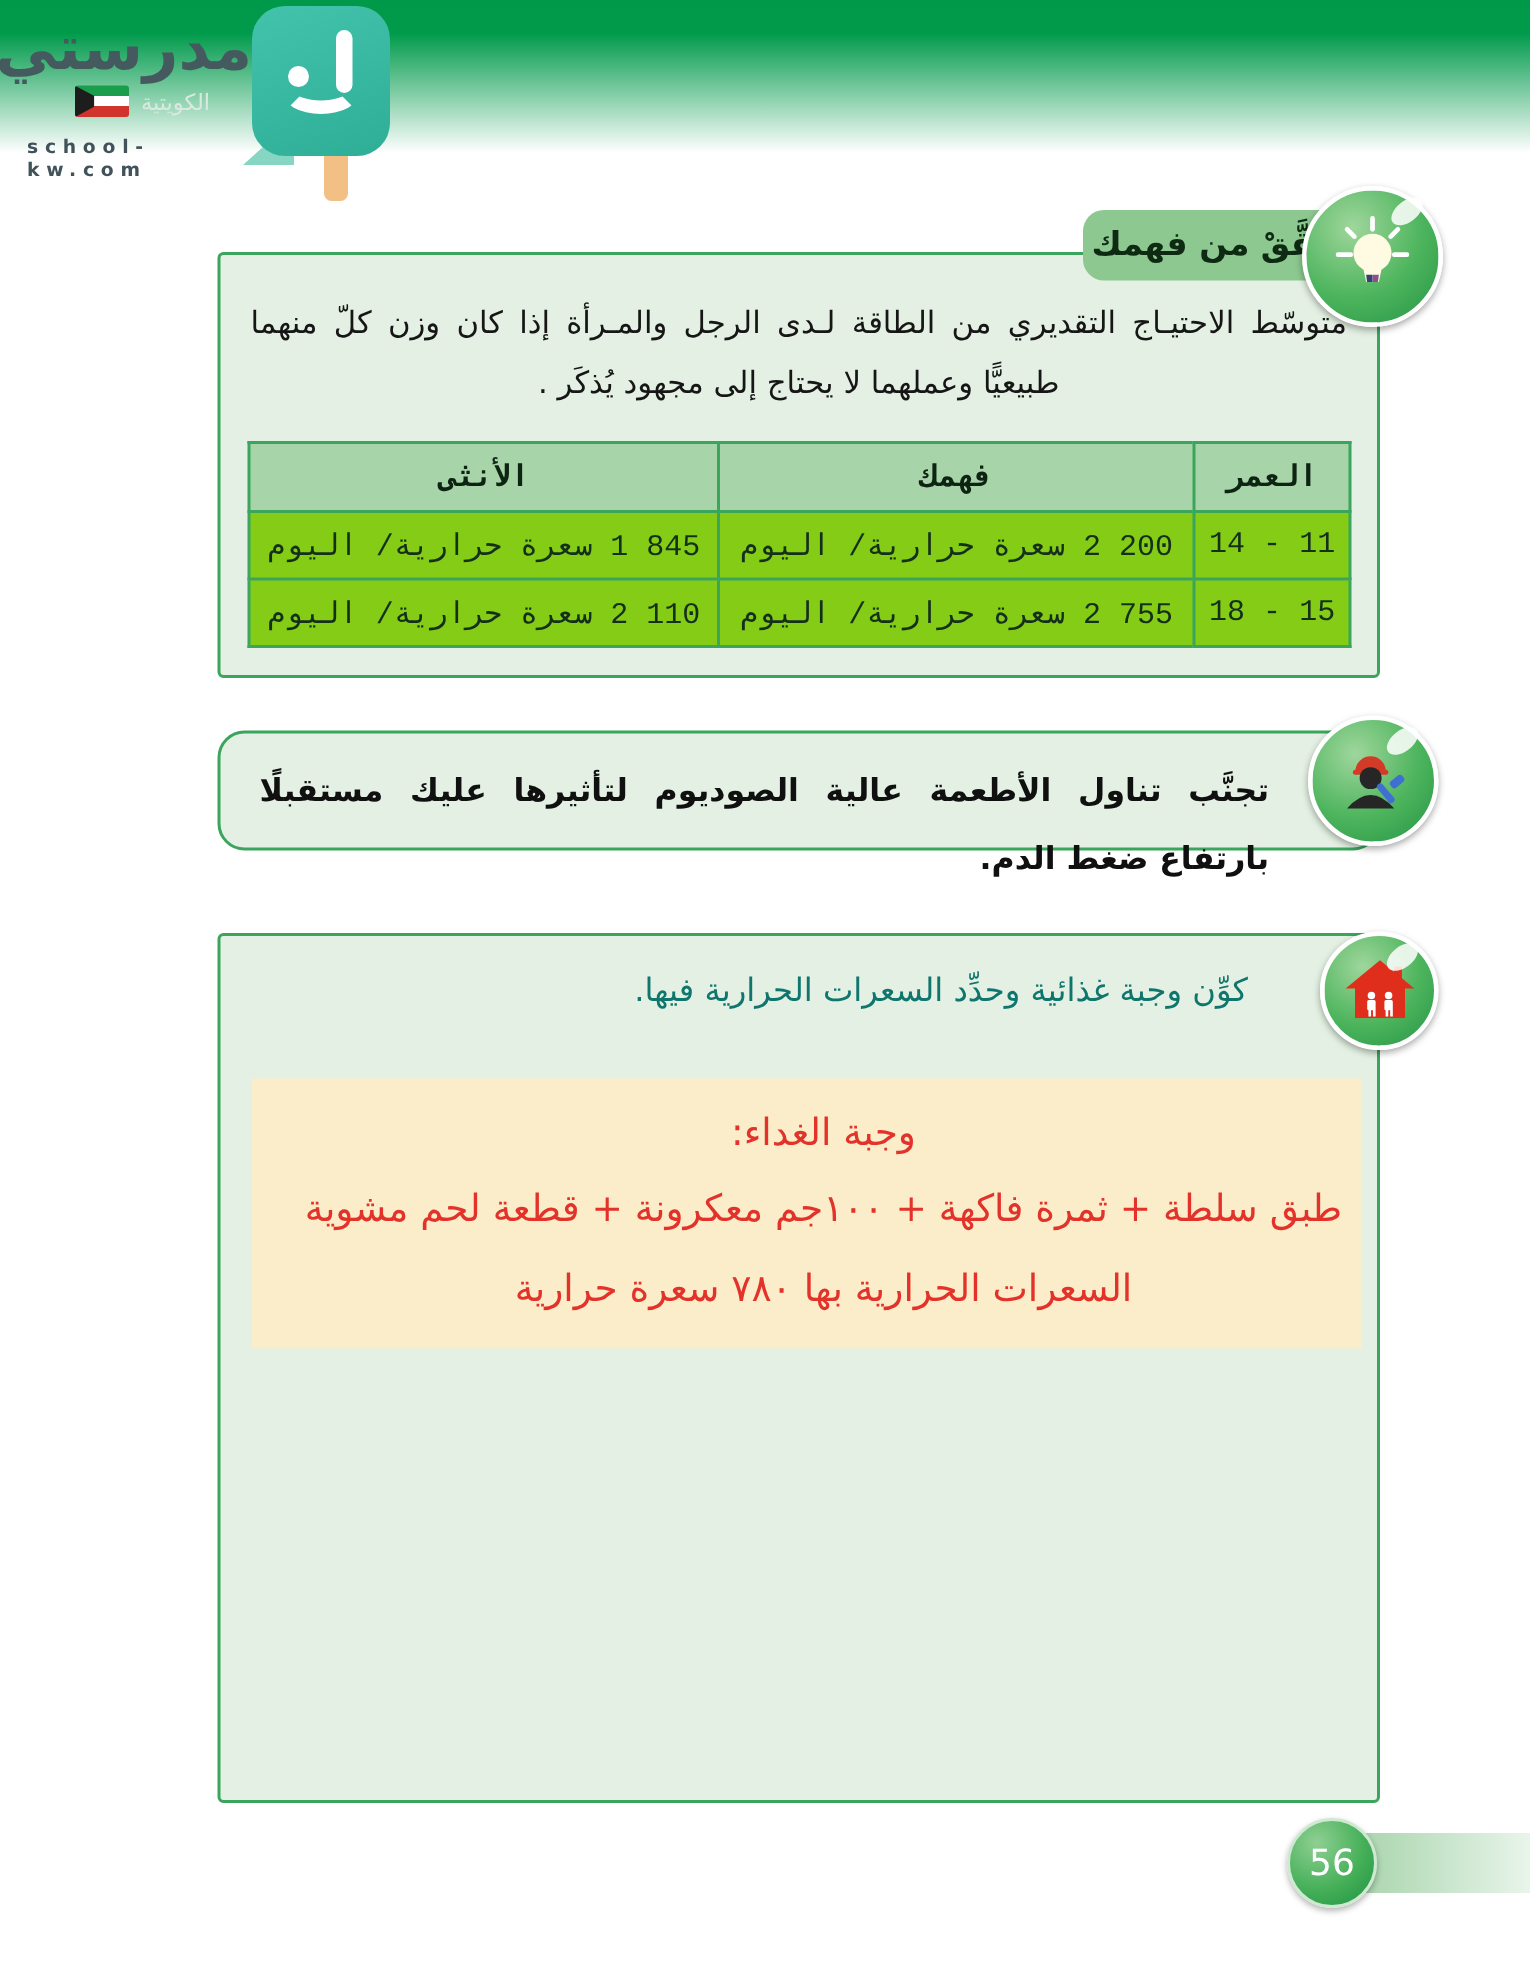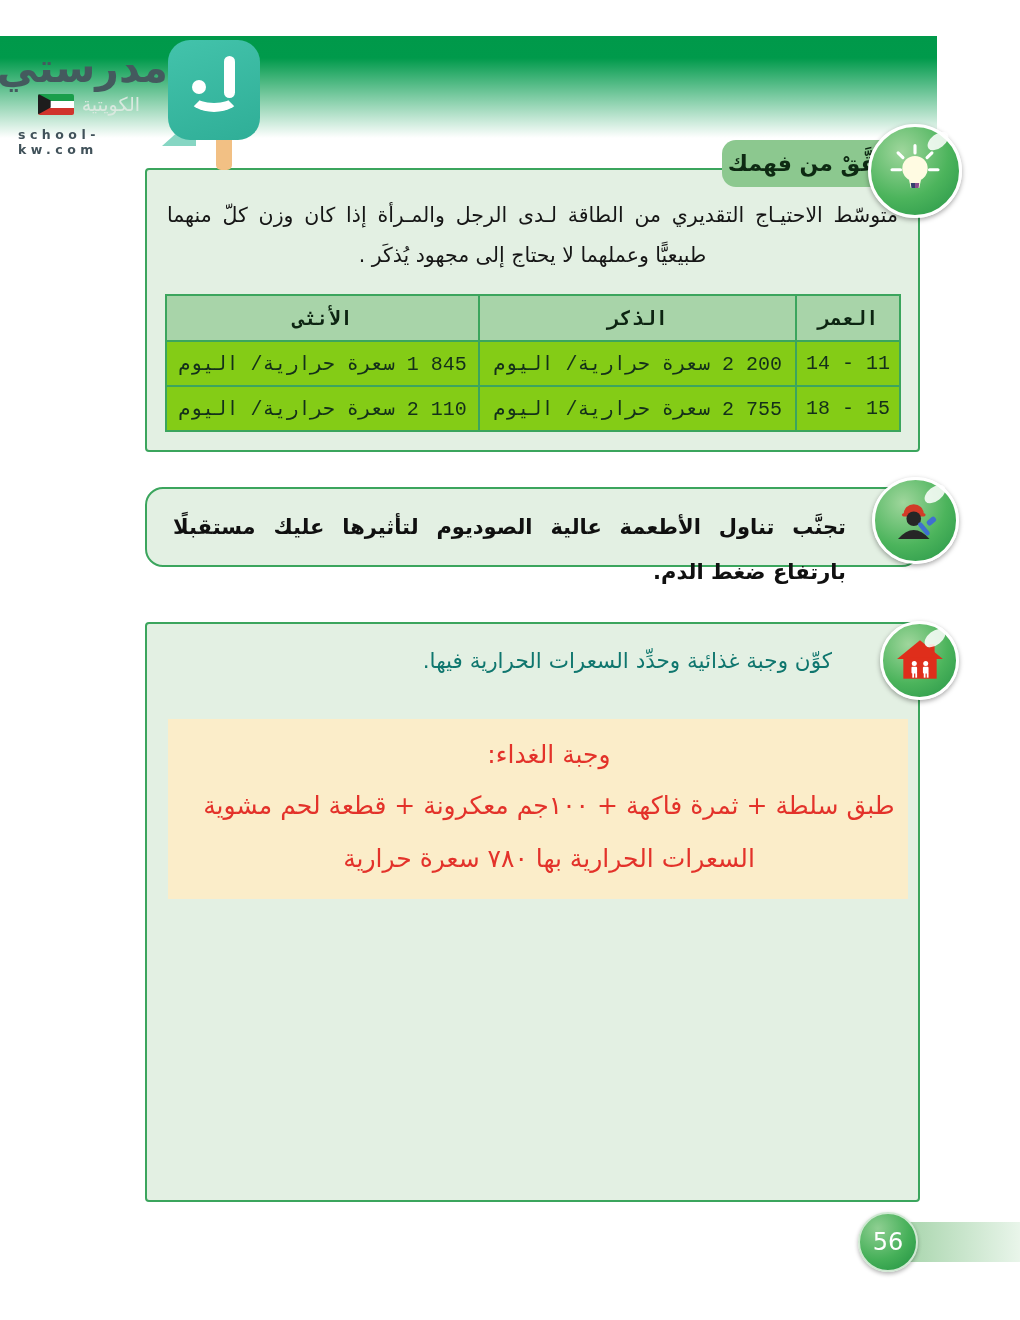--- a/index.html
+++ b/index.html
@@ -1,26 +1,26 @@
 <!DOCTYPE html>
 <html lang="ar"><head>
 <meta charset="utf-8">
 <style>
   * { margin:0; padding:0; box-sizing:border-box; }
   body { background:#fff; font-family:"DejaVu Sans", sans-serif; }
   .page { position:relative; width:1020px; height:1320px; background:#ffffff; overflow:hidden; }
 
   
-  .topband { position:absolute; left:0; top:0; width:937px; height:118px;
-             background:linear-gradient(180deg,#00994a 0px,#009a4b 22px,rgba(255,255,255,0) 102px);margin-top:36px; }
+  .topband { position:absolute; left:0; top:0; width:1020px; height:118px;
+             background:linear-gradient(180deg,#00994a 0px,#009a4b 22px,rgba(255,255,255,0) 102px); }
 
   .logo { position:absolute; left:18px; top:10px; width:150px; direction:rtl; }
   .wordmark { font-size:41px; font-weight:bold; color:#445a5e; text-align:left; line-height:1.1; }
   .logo-sub { display:flex; direction:rtl; align-items:center; gap:8px; justify-content:flex-start; margin-top:2px; padding-right:28px; }
-  .logo-sub .subtitle { font-size:19px; color:#d9e9df;text-align:center; }
+  .logo-sub .subtitle { font-size:15px; color:#d9e9df;text-align:center; }
   .flag { width:36px; height:21px; position:relative; display:inline-block;
           background:linear-gradient(180deg,#1a9e4b 0 33%,#ffffff 33% 66%,#d0342c 66% 100%);
           border-radius:2px; overflow:hidden; }
   .flag::before { content:""; position:absolute; left:0; top:0; width:13px; height:21px;
           background:#1d1d1d; clip-path:polygon(0 0,100% 33%,100% 66%,0 100%); }
   .site { direction:ltr; text-align:left; font-size:12.5px; letter-spacing:4.5px; color:#41525a; margin-top:12px; font-weight:bold; }
 
   
   .mascot { position:absolute; left:168px; top:4px; width:96px; height:132px; }
   .mascot .fold { position:absolute; left:-6px; top:72px; width:34px; height:34px; background:#86d6c3;
@@ -130,21 +130,21 @@
       <polygon points="24,34 27.5,34 27,38 24,38" fill="#8a4f8e"></polygon>
     </svg>
   </div>
 
   <section class="box box1">
     <p class="para">متوسّط الاحتيـاج التقديري من الطاقة لـدى الرجل والمـرأة إذا كان وزن كلّ منهما طبيعيًّا وعملهما لا يحتاج إلى مجهود يُذكَر .</p>
     <table class="cal-table">
       <thead>
         <tr>
           <th class="col-age">العمر</th>
-          <th class="col-male">الذكر</th>
+          <th class="col-male">فهمك</th>
           <th class="col-female">الأنثى</th>
         </tr>
       </thead>
       <tbody>
         <tr>
           <td>11 - 14</td>
           <td>2&nbsp;200 سعرة حرارية/ اليوم</td>
           <td>1&nbsp;845 سعرة حرارية/ اليوم</td>
         </tr>
         <tr>

